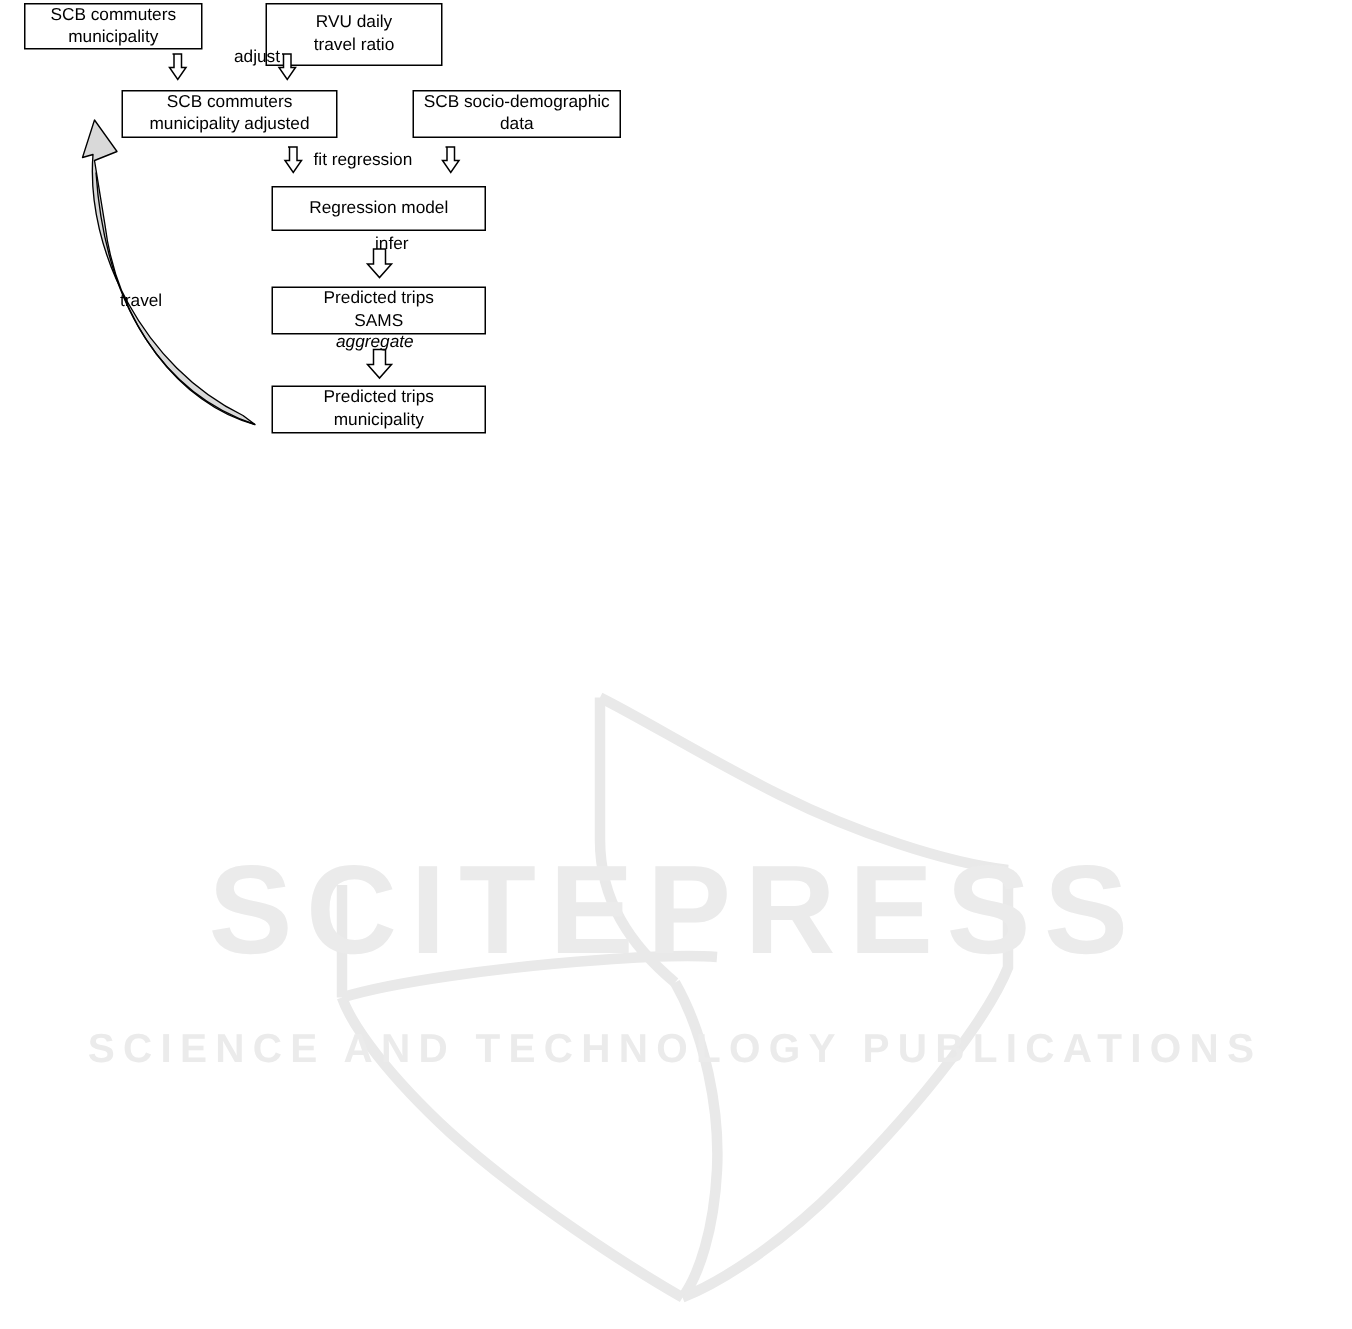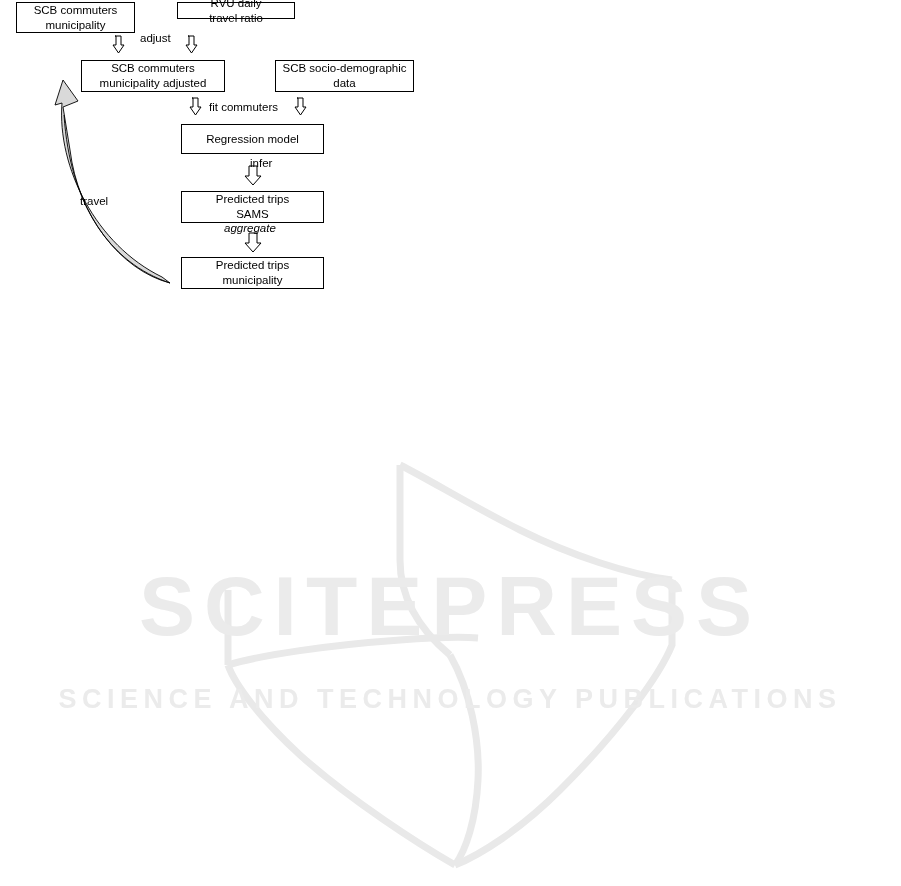--- a/index.html
+++ b/index.html
@@ -62,21 +62,21 @@
   }
 </style>
 </head>
 <body>
 
 <div id="diagram">
 
   <div class="node" style="left:16px; top:2px; width:119px; height:31px;">SCB commuters
 municipality</div>
 
-  <div class="node" style="left:177px; top:2px; width:118px; height:17px;">RVU daily
+  <div class="node" style="left:177px; top:2px; width:118px; height:42px;">RVU daily
 travel ratio</div>
 
   <div class="node" style="left:81px; top:60px; width:144px; height:32px;">SCB commuters
 municipality adjusted</div>
 
   <div class="node" style="left:275px; top:60px; width:139px; height:32px;">SCB socio-demographic
 data</div>
 
   <div class="node" style="left:181px; top:124px; width:143px; height:30px;">Regression model</div>
 
@@ -109,23 +109,23 @@
   <svg class="arrow" style="left:240px; top:231px; width:26px; height:24px;" viewBox="0 0 26 24">
     <polygon points="5,2 13,2 13,12 17,12 9,21 1,12 5,12" fill="#ffffff" stroke="#000000" stroke-width="1" transform="translate(4,0)"></polygon>
   </svg>
 
   <svg class="arrow" style="left:50px; top:55px; width:140px; height:240px;" viewBox="0 0 140 240">
     <path d="M 120,228 C 70,215 28,160 20,95 L 13,52 L 28,46 L 13,25 L 5,50 L 12,48
              C 7,112 46,190 112,222 Z" fill="#d9d9d9" stroke="#000000" stroke-width="0.9" stroke-linejoin="round"></path>
     <path d="M 120,228 C 60,208 20,150 14,60" fill="none" stroke="#000000" stroke-width="0.9"></path>
   </svg>
 
-  <div class="edge-label" style="left:140px; top:31px;">adjust</div>
+  <div class="edge-label" style="left:156px; top:31px;">adjust</div>
 
-  <div class="edge-label" style="left:209px; top:100px;">fit commuters</div>
+  <div class="edge-label" style="left:209px; top:100px;">fit regression</div>
 
   <div class="edge-label" style="left:240px; top:156px;padding-left:10px;">infer</div>
 
   <div class="edge-label" style="left:224px; top:221px;font-style:italic;">aggregate</div>
 
   <div class="edge-label" style="left:80px; top:194px;">travel</div>
 </div>
 
 <svg id="watermark" viewBox="0 0 901 446">
   <g fill="none" stroke="#e9e9e9" stroke-width="7">

